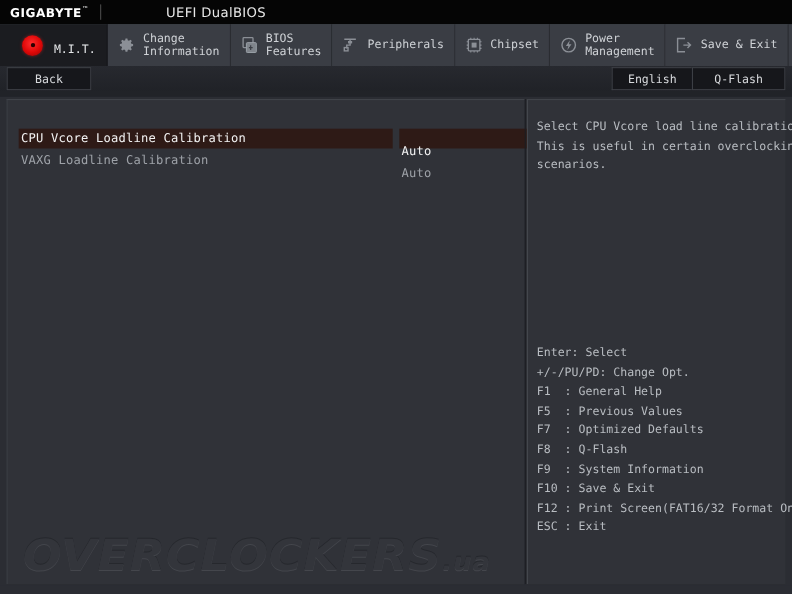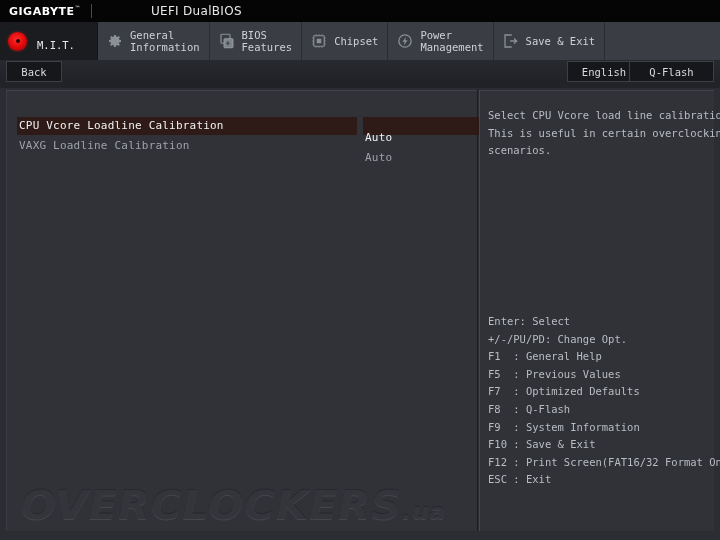--- a/index.html
+++ b/index.html
@@ -52,21 +52,21 @@
   }
   .tab.active{
     background:#1b1c20;
     border-right:1px solid #141519;
     color:#e6e8ea;
   }
   .tab .tlabel{ display:block; }
   .tab-icon{ flex:0 0 auto; width:18px; height:18px; display:block; }
 
   
-  .tab.mit{ width:98px; padding-left:8px; }
+  .tab.mit{ width:98px; padding-left:20px; }
   .mit-dot{
     width:19px; height:19px; border-radius:50%;
     background:radial-gradient(circle at 46% 40%, #ff2d2d 0%, #e00808 52%, #8c0303 100%);
     box-shadow:0 0 3px rgba(255,40,40,.45);
     position:relative; flex:0 0 auto;
   }
   .mit-dot::after{
     content:""; position:absolute; left:50%; top:50%;
     width:4px; height:4px; margin:-2px 0 0 -2px; border-radius:50%;
     background:#2a0000;
@@ -82,22 +82,22 @@
     position:absolute; left:0; top:0; width:720px; height:23px;
     background:linear-gradient(180deg,#27292f 0%, #202227 100%);
   }
   .btn{
     position:absolute; height:21px; top:1px;
     background:#16171b;
     border:1px solid #3c3f45;
     color:#d8dadd; font-size:10.5px;
     display:flex; align-items:center; justify-content:center;
   }
-  .btn-back{ left:6px; width:56px; }
-  .btn-english{ left:556px; width:73px; border-right:none;margin-left:11px;}
+  .btn-back{ left:6px; width:77px; }
+  .btn-english{ left:556px; width:73px; border-right:none;}
   .btn-qflash{ left:629px; width:85px; }
 
   
   .main{
     position:absolute; left:0; top:88px; width:720px; height:444px;
   }
   .left-panel{
     position:absolute; left:6px; top:2px; width:471px; height:441px;
     background:#303238;
     border-top:1px solid #404349;
@@ -188,34 +188,42 @@
     <div class="tab mit active">
       <span class="mit-dot"></span>
       <span class="tlabel">M.I.T.</span>
     </div>
 
     <div class="tab">
       <svg class="tab-icon" viewBox="0 0 24 24">
         <path fill="#8b8f96" d="M12 8.5a3.5 3.5 0 100 7 3.5 3.5 0 000-7zm0 5.3a1.8 1.8 0 110-3.6 1.8 1.8 0 010 3.6z"></path>
         <path fill="#8b8f96" d="M20 13.2v-2.4l-2.2-.4a6 6 0 00-.6-1.5l1.3-1.8-1.7-1.7-1.8 1.3a6 6 0 00-1.5-.6L13.1 4h-2.3l-.4 2.1a6 6 0 00-1.5.6L7.1 5.4 5.4 7.1l1.3 1.8a6 6 0 00-.6 1.5L4 10.8v2.4l2.1.4a6 6 0 00.6 1.5l-1.3 1.8 1.7 1.7 1.8-1.3a6 6 0 001.5.6l.4 2.1h2.3l.4-2.1a6 6 0 001.5-.6l1.8 1.3 1.7-1.7-1.3-1.8a6 6 0 00.6-1.5l2.2-.4z"></path>
       </svg>
-      <span class="tlabel">General
+      <span class="tlabel">Change
 Information</span>
     </div>
 
     <div class="tab">
       <svg class="tab-icon" viewBox="0 0 24 24">
         <rect x="4" y="3" width="12" height="12" rx="1" fill="none" stroke="#8b8f96" stroke-width="1.6"></rect>
         <rect x="8" y="9" width="12" height="12" rx="1" fill="#7f848b" stroke="#9aa0a7" stroke-width="1.2"></rect>
         <path d="M13.2 12.2v5.6M11 15h4.6" stroke="#3a3d44" stroke-width="1.4"></path>
       </svg>
       <span class="tlabel">BIOS
 Features</span>
     </div>
 
+    <div class="tab">
+      <svg class="tab-icon" viewBox="0 0 24 24">
+        <path d="M4 5h14M11 5v7H7v4" fill="none" stroke="#8b8f96" stroke-width="1.7"></path>
+        <rect x="8.5" y="7" width="5" height="3" fill="#8b8f96"></rect>
+        <rect x="4" y="15" width="4.5" height="4" fill="none" stroke="#8b8f96" stroke-width="1.7"></rect>
+      </svg>
+      <span class="tlabel">Peripherals</span>
+    </div>
 
     <div class="tab">
       <svg class="tab-icon" viewBox="0 0 24 24">
         <rect x="5" y="5" width="14" height="14" rx="1" fill="none" stroke="#8b8f96" stroke-width="1.6"></rect>
         <rect x="9" y="9" width="6" height="6" fill="#8b8f96"></rect>
         <path d="M8 3v2M12 3v2M16 3v2M8 19v2M12 19v2M16 19v2M3 8h2M3 12h2M3 16h2M19 8h2M19 12h2M19 16h2" stroke="#8b8f96" stroke-width="1.3"></path>
       </svg>
       <span class="tlabel">Chipset</span>
     </div>
 

